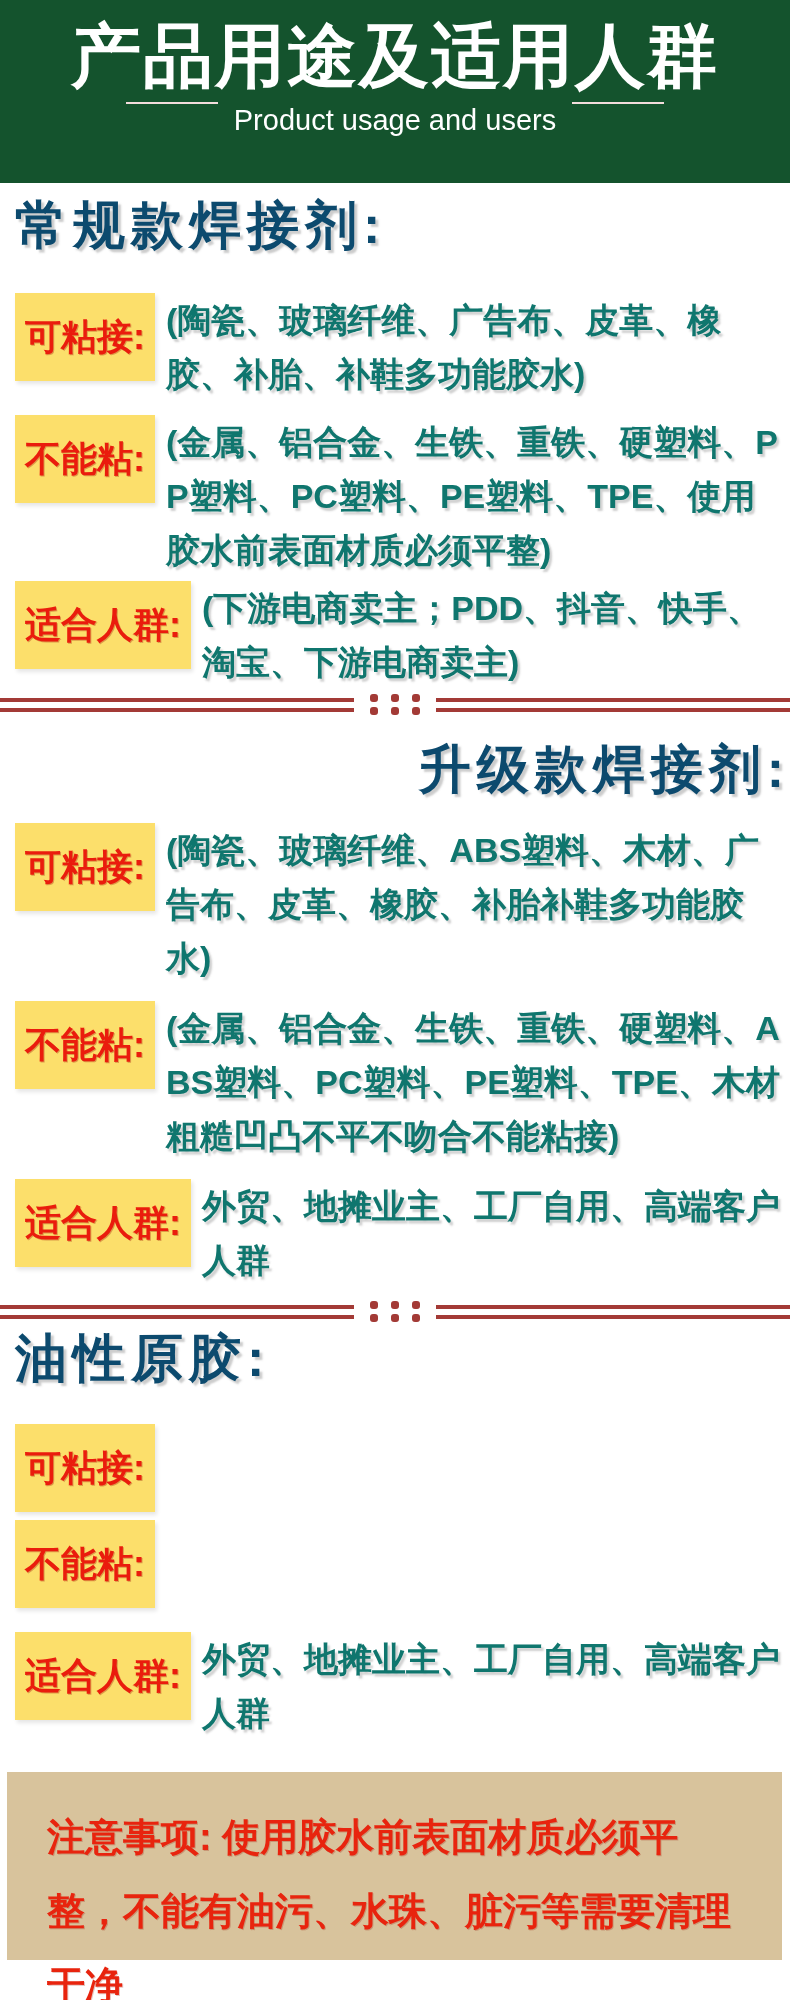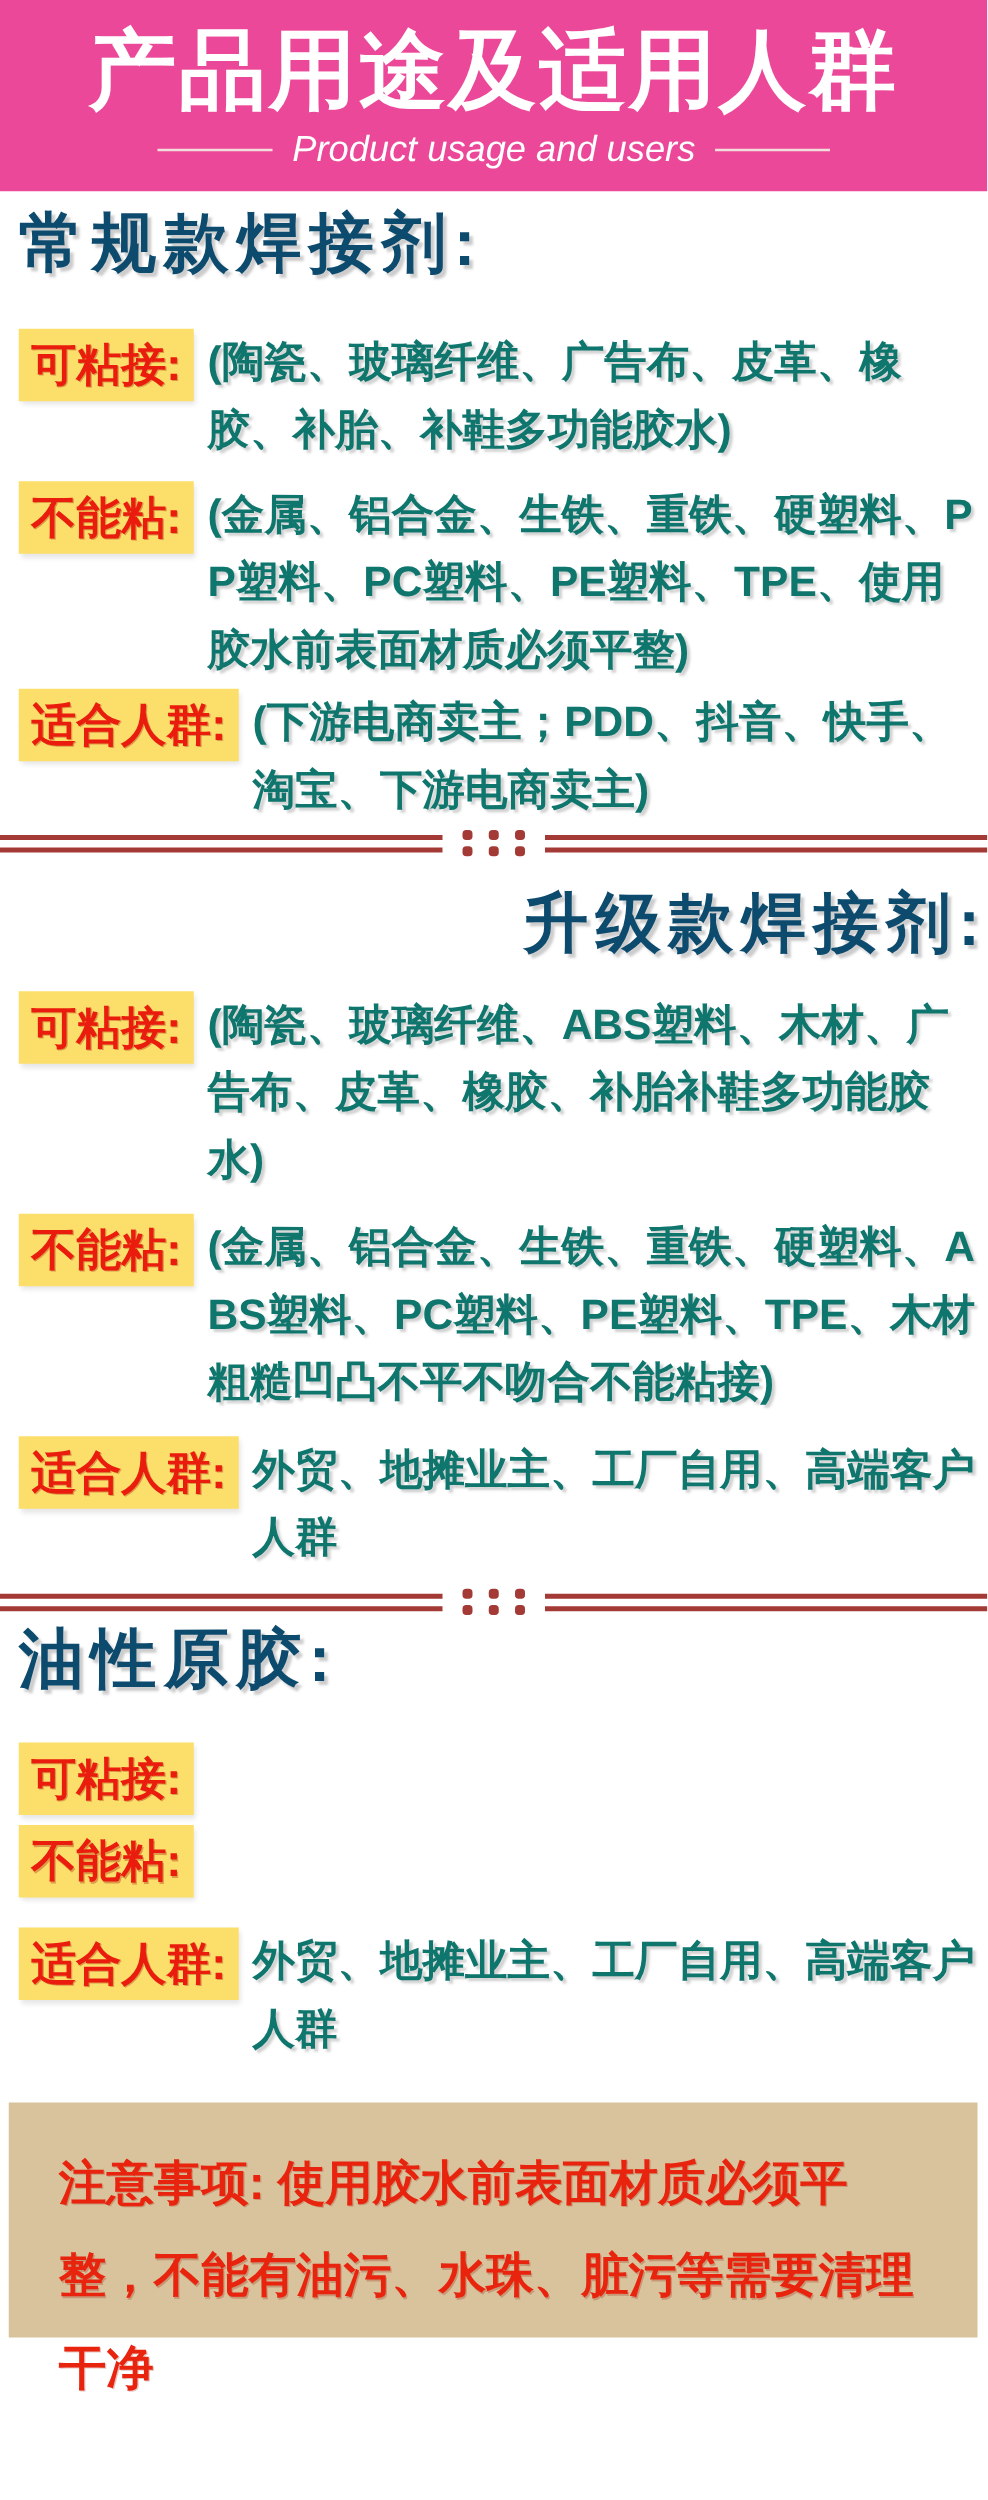--- a/index.html
+++ b/index.html
@@ -1,36 +1,36 @@
 <!DOCTYPE html>
 <html><head>
 <meta charset="utf-8">
 <style>
   html,body{margin:0;padding:0;}
   body{background:#ffffff;font-family:"Liberation Sans","DejaVu Sans",sans-serif;}
   .page{position:relative;width:790px;height:2000px;background:#ffffff;overflow:hidden;}
 
   
-  .header{height:153px;box-sizing:border-box;background:#ec4899;padding-top:12px;text-align:center;}
+  .header{height:183px;box-sizing:border-box;background:#14532d;padding-top:12px;text-align:center;}
   .header h1{margin:0;font-size:70px;line-height:88px;font-weight:bold;color:#ffffff;letter-spacing:2px;}
-  .header .sub{margin-top:2px;display:flex;align-items:center;justify-content:center;gap:16px;font-style:italic;}
+  .header .sub{margin-top:2px;display:flex;align-items:flex-start;justify-content:center;gap:16px;}
   .header .sub .txt{color:#ffffff;font-size:29px;line-height:36px;font-weight:normal;}
   .header .sub .hline{width:92px;height:2px;background:#f3dddc;}
 
   
   .sec-title{margin:0 0 0 15px;font-size:52px;line-height:56px;font-weight:bold;color:#0c4a6e;
              letter-spacing:6px;text-shadow:3px 3px 2px rgba(110,110,110,.35);}
   .t1{margin-top:14px;}
   .t2{margin-top:26px;text-align:right;}
   .t3{margin-top:8px;}
 
   
   .row{display:flex;align-items:flex-start;margin-left:15px;margin-right:8px;}
   .lbl{flex:0 0 auto;background:#fcdf6b;color:#ea1c0d;font-weight:bold;font-size:36px;
-       line-height:40px;padding:9px 10px;box-shadow:2px 3px 4px rgba(0,0,0,.10);
+       line-height:40px;padding:24px 10px;box-shadow:2px 3px 4px rgba(0,0,0,.10);
        text-shadow:1px 1px 0 rgba(160,30,10,.35);white-space:nowrap;margin-right:11px;}
   .txtcol{flex:1 1 auto;color:#0f766e;font-weight:bold;font-size:34px;line-height:54px;
           text-shadow:2.5px 2.5px 2px rgba(110,110,110,.32);word-break:break-all;}
   .r1a{margin-top:40px;} .r1b{margin-top:14px;} .r1c{margin-top:4px;}
   .r2a{margin-top:26px;} .r2b{margin-top:16px;} .r2c{margin-top:16px;}
   .r3a{margin-top:38px;} .r3b{margin-top:8px;}  .r3c{margin-top:24px;}
 
   
   .divider{display:flex;align-items:center;margin-top:5px;}
   .divider.d2{margin-top:14px;}

